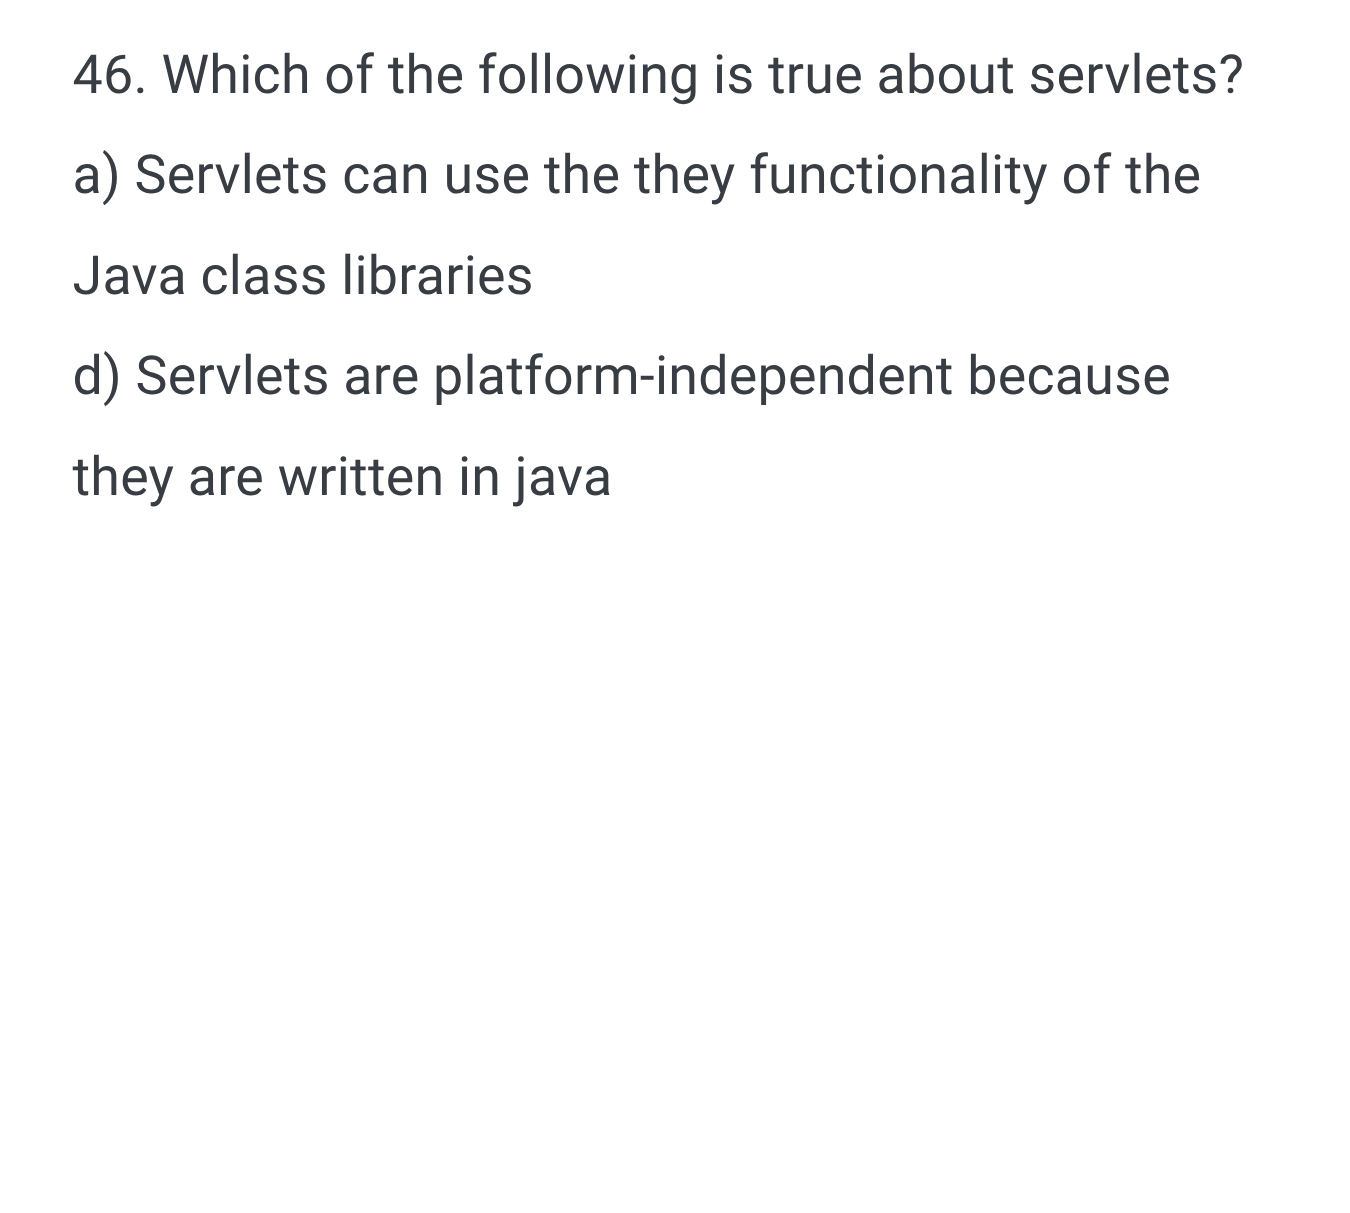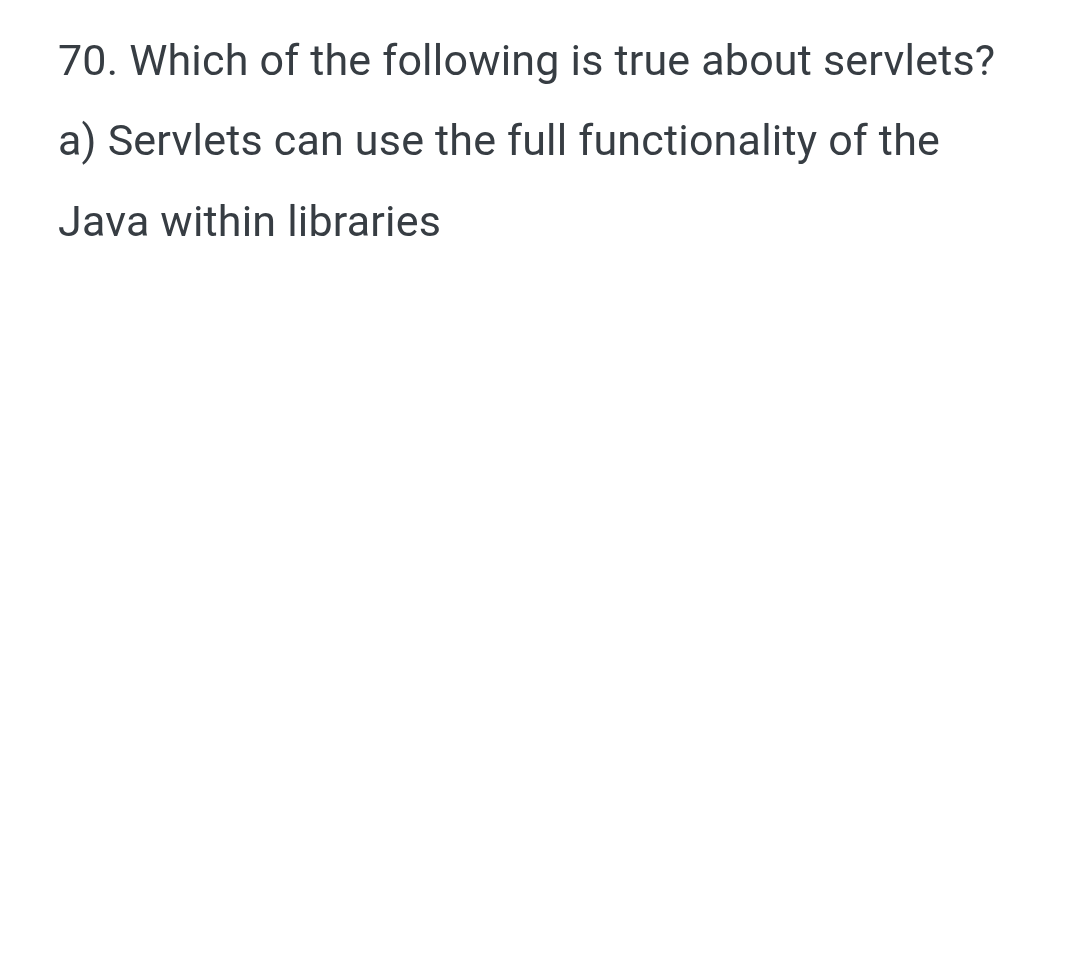--- a/index.html
+++ b/index.html
@@ -25,15 +25,16 @@
       display: block;
     }
     .option {
       display: block;
     }
   </style>
 </head>
 <body>
 
 <div class="question-block">
-  <span class="question-text">70. Which of the following is true about servlets?</span>
-  <span class="option">a) Servlets can use the full functionality of the Java within libraries</span>
+  <span class="question-text">46. Which of the following is true about servlets?</span>
+  <span class="option">a) Servlets can use the they functionality of the Java class libraries</span>
+  <span class="option">d) Servlets are platform-independent because they are written in java</span>
 </div>
 
 </body></html>

